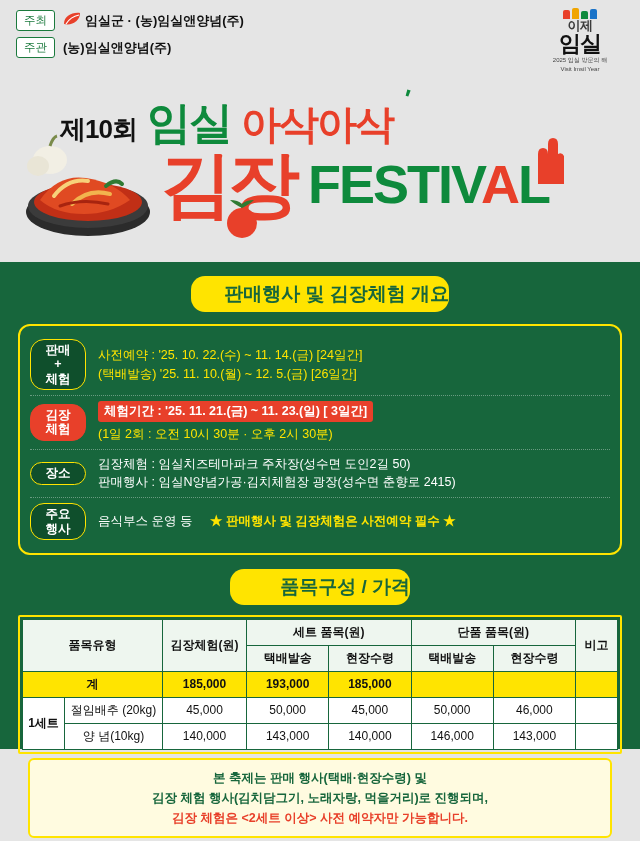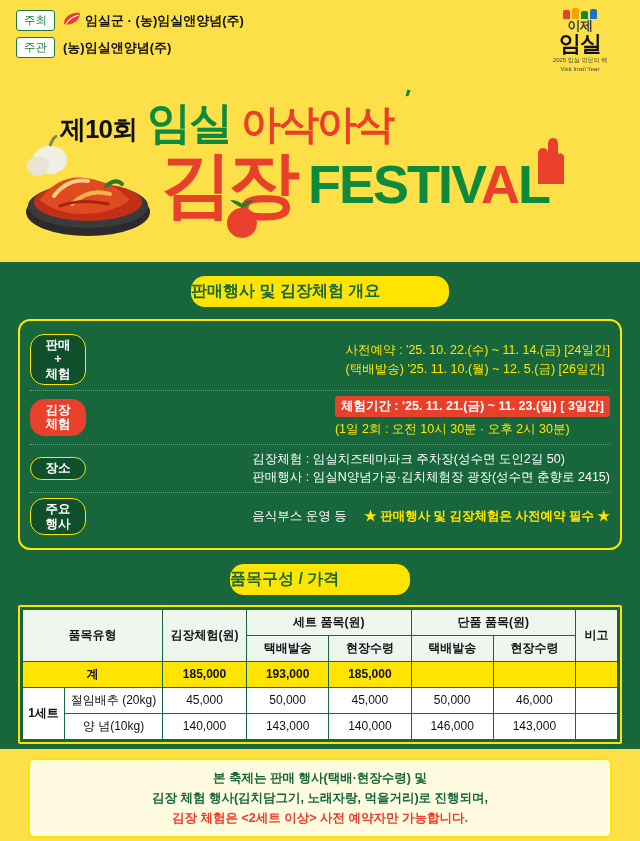--- a/index.html
+++ b/index.html
@@ -3,21 +3,21 @@
 <meta charset="utf-8">
 <style>
   * { box-sizing: border-box; }
   html, body { margin:0; padding:0; }
   body {
     width: 640px; height: 841px;
     font-family: "Liberation Sans", sans-serif;
     background: #ffffff;
     overflow: hidden;
   }
-  .poster { position: relative; width:640px; height:841px; background:#fde047; }
+  .poster { position: relative; width:640px; height:841px; background:#e5e5e5; }
 
   
   .header {
     position:relative; height:72px; padding:10px 16px 0 16px;
   }
   .org-row { display:flex; align-items:center; margin-bottom:6px; }
   .org-tag {
     border:1px solid #1b7a3d; color:#1b7a3d; font-size:11.5px;
     padding:2px 7px; border-radius:3px; margin-right:8px; white-space:nowrap;
     background:#fff;
@@ -54,29 +54,29 @@
 
   .kimchi-bowl { position:absolute; left:10px; top:62px; width:150px; height:110px; }
   .tomato { position:absolute; left:222px; top:126px; width:40px; height:42px; }
   .glove { position:absolute; left:530px; top:58px; width:38px; height:54px; }
 
   
   .body-green { position:absolute; left:0; top:262px; width:640px; height:487px; background:#17663c; }
 
   .sec-title {
     margin:0 auto; width:258px; background:#ffe400; border-radius:14px;
-    text-align:left; font-size:16px; font-weight:bold; color:#17663c; padding:5px 0;
+    text-align:right; font-size:19px; font-weight:bold; color:#17663c; padding:5px 0;
   }
   .sec-title.wide { width:180px; }
 
   .info-box {
     margin:12px 18px 0 18px; border:2px solid #ffe400; border-radius:12px;
     padding:8px 10px;
   }
-  .info-row { display:flex; align-items:center; padding:5px 0;justify-content:space-between; }
+  .info-row { display:flex; align-items:center; padding:5px 0; }
   .info-row + .info-row { border-top:1px dotted rgba(255,255,255,.35); }
   .badge {
     flex:0 0 56px; text-align:center; font-size:12.5px; font-weight:bold;
     color:#ffffff; line-height:1.15; padding:3px 0; border-radius:14px;
     background:#0f4f2c; border:1px solid #ffe400;
   }
   .badge.red { background:#e8402a; border-color:#e8402a; }
   .info-content { margin-left:12px; font-size:12.5px; color:#fff; line-height:1.5; }
   .info-content .yellow { color:#ffe400; }
   .hl-red {

